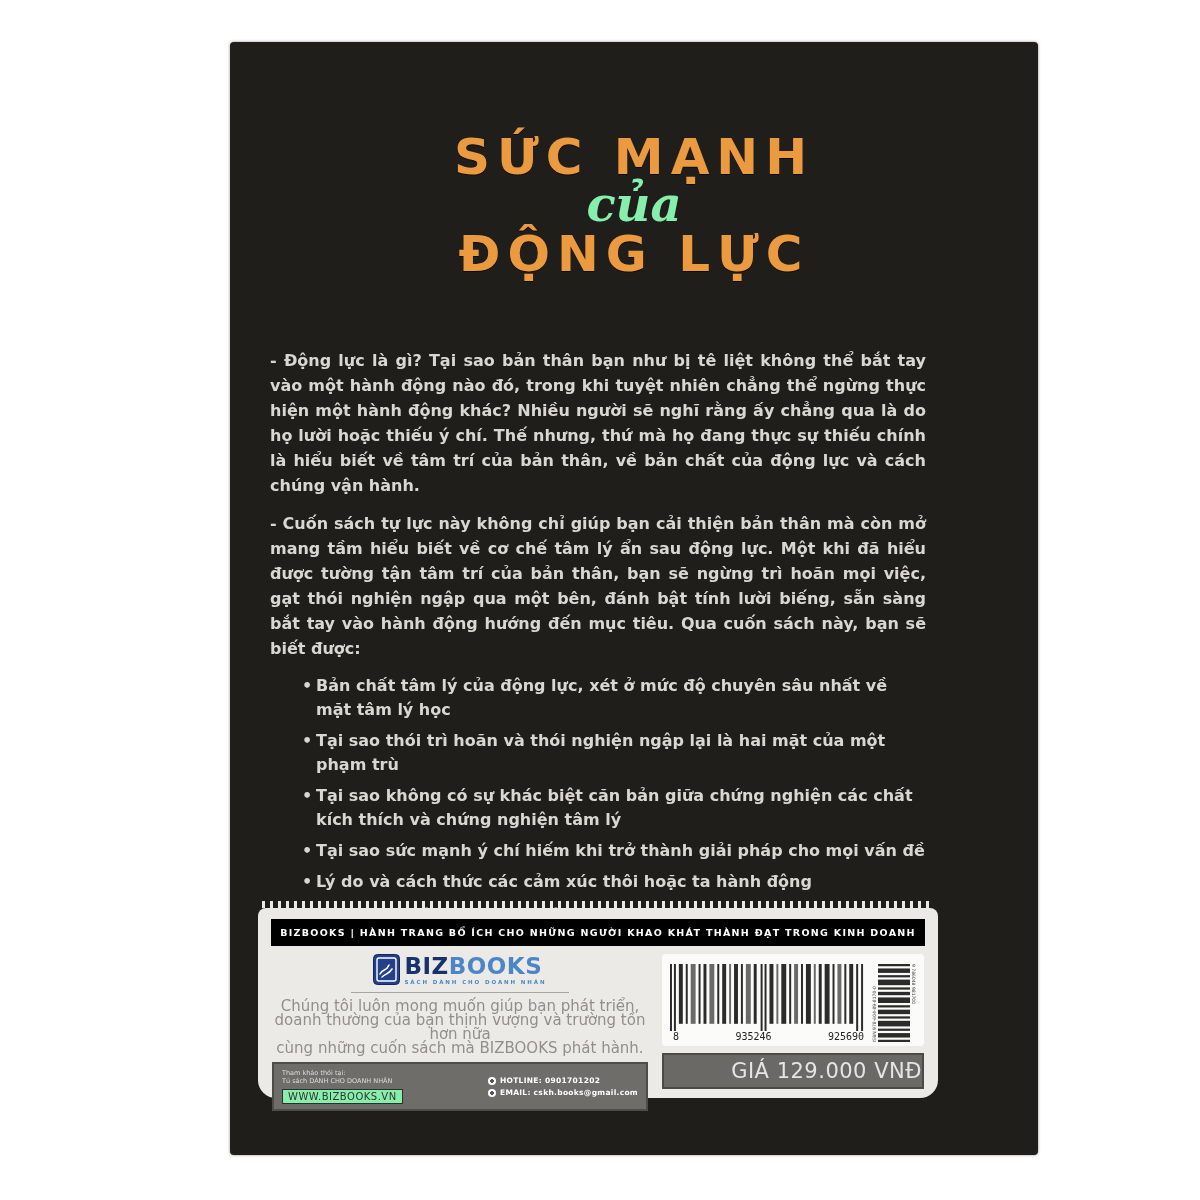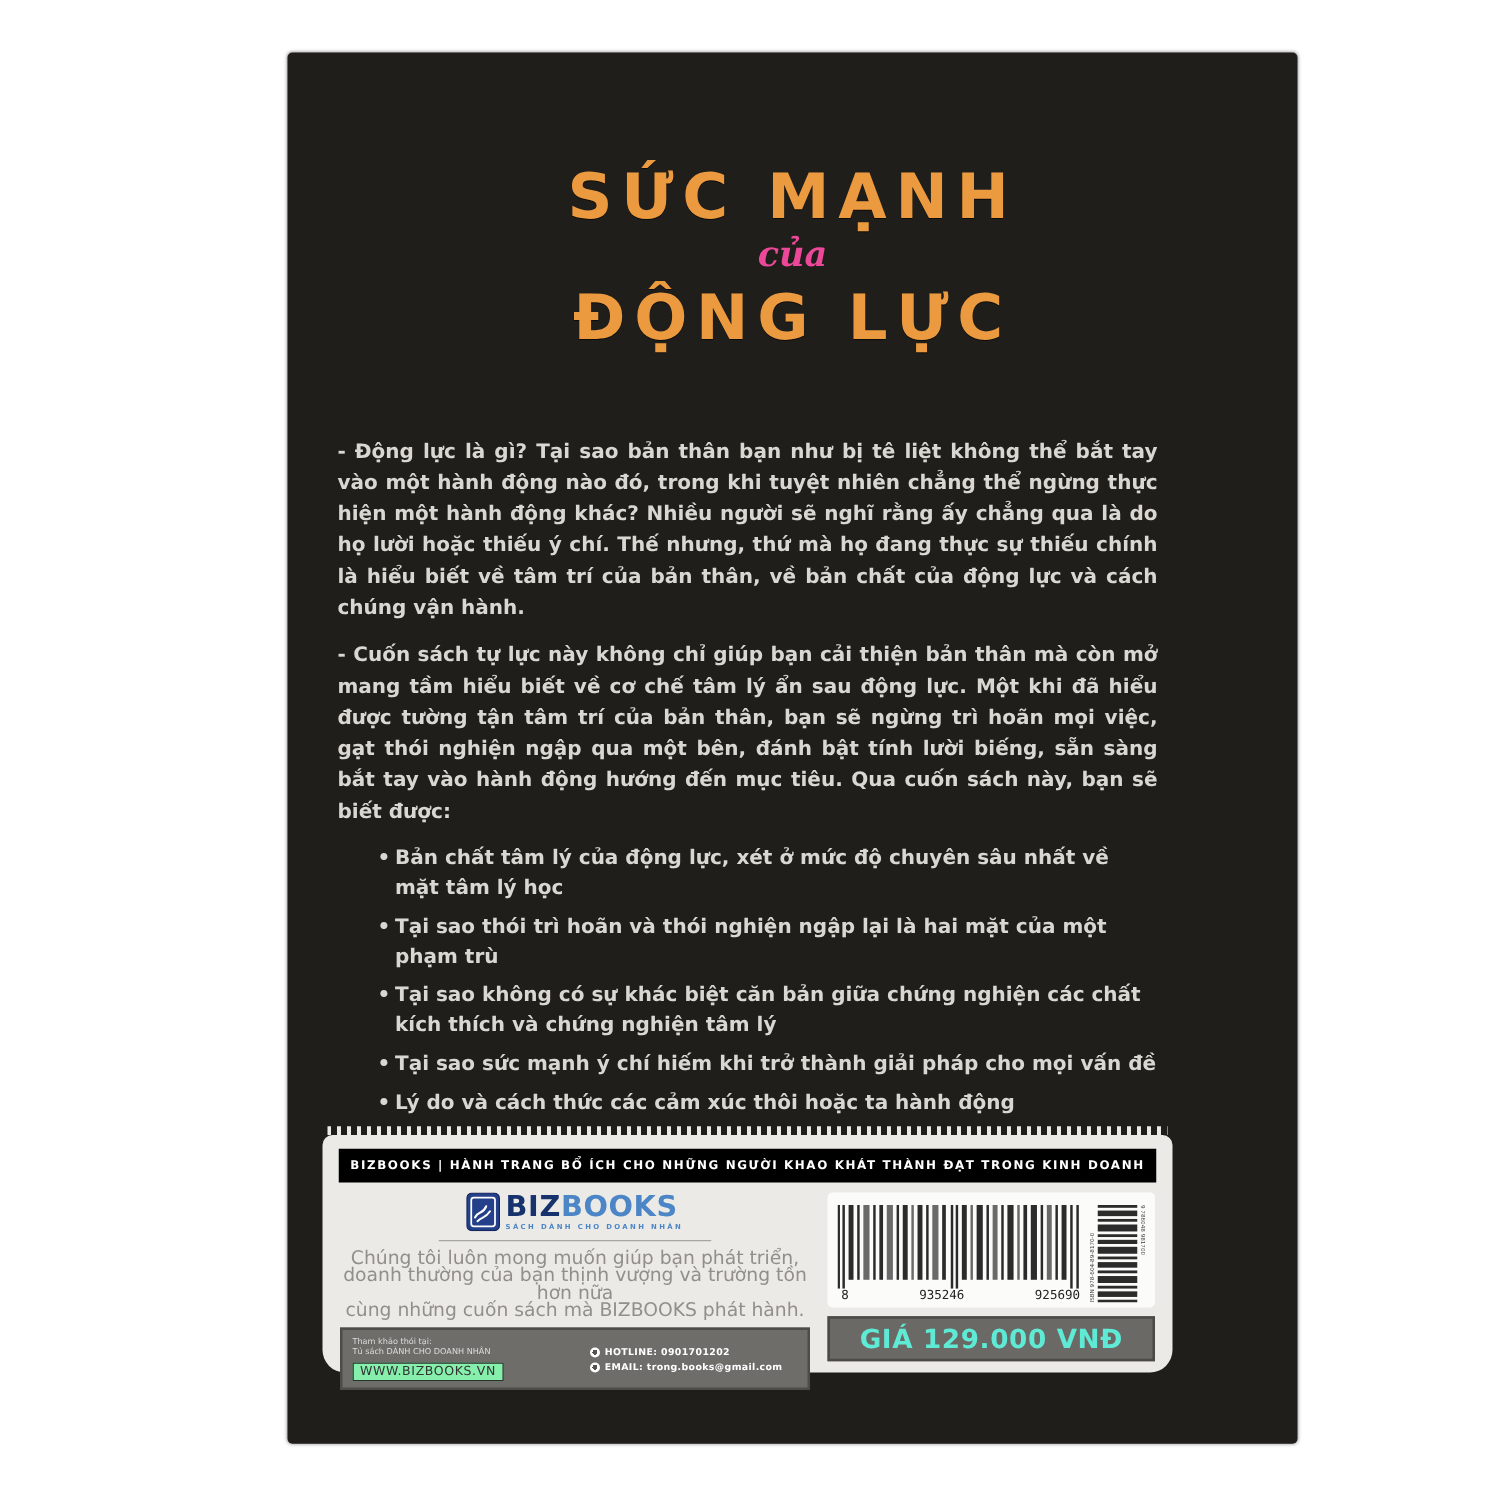--- a/index.html
+++ b/index.html
@@ -17,21 +17,21 @@
   
   .title-block { position:absolute; top:88px; left:0; right:0; text-align:center; }
   .title-line1, .title-line3 {
     font-size:50px; font-weight:bold; letter-spacing:7px;
     color:#ec9a40; line-height:54px;
     text-shadow:0 1px 0 rgba(0,0,0,.6);
   }
   .title-line3 { line-height:60px; }
   .title-line2 {
     font-family:"DejaVu Serif", serif; font-style:italic; font-weight:bold;
-    font-size:28px; color:#ec4899; line-height:40px;
+    font-size:48px; color:#86efac; line-height:40px;
   }
   
   .content {
     position:absolute; top:306px; left:40px; width:656px;
     color:#d8d7d1; font-size:16px; font-weight:bold;
     text-align:justify;
   }
   .content p { margin:0 0 13px; line-height:25px; }
   .content ul { margin:0 0 10px; padding:0 0 0 32px; list-style:none; }
   .content li { position:relative; padding-left:14px; line-height:24px; margin:7px 0; text-align:left; }
@@ -66,21 +66,21 @@
     margin-top:7px; background:#6f6d6a; border:2px solid #4e4c49;
     display:flex; justify-content:space-between; align-items:center;
     padding:5px 8px; text-align:left;
   }
   .contact-note { font-size:6.5px; color:#dddcda; line-height:8px; }
   .site-box {
     margin-top:3px; display:inline-block; background:#86efac; color:#333;
     border:1px solid #2e2e2e; font-weight:normal; font-size:10px;
     letter-spacing:0.5px; padding:1px 5px;
   }
-  .contact-row { display:flex; align-items:flex-end; gap:4px; margin:3px 12px; }
+  .contact-row { display:flex; align-items:center; gap:4px; margin:3px 0; }
   .contact-bullet {
     width:8px; height:8px; border-radius:50%; flex:0 0 auto;
     background:radial-gradient(circle,#55534f 0 2px,#ffffff 2px);
   }
   .contact-text { font-size:7.5px; color:#ffffff; font-weight:bold; letter-spacing:0.3px; }
   
   .code-col { width:262px; flex:0 0 auto; display:flex; flex-direction:column; }
   .barcode-card {
     background:#fbfbfa; border-radius:4px; padding:10px 8px 4px;
     display:flex; gap:5px; height:92px; box-sizing:border-box;
@@ -93,21 +93,21 @@
   }
   .mini-code { width:44px; flex:0 0 auto; display:flex; align-items:stretch; gap:1px; }
   .mini-code svg { flex:1; height:100%; }
   .iso-text {
     writing-mode:vertical-rl; transform:rotate(180deg);
     font-size:4.5px; color:#444; line-height:5px; white-space:nowrap; overflow:hidden;
   }
   .iso-text.right { transform:none; }
   .price-bar {
     margin-top:7px; background:#6b6966; border:2px solid #4c4a47;
-    color:#5eead4; text-align:center; font-size:21px; font-weight:bold;
+    color:#e5e5e5; text-align:right; font-size:21px; font-weight:normal;
     padding:4px 0; letter-spacing:0.5px;
   }
 </style>
 </head>
 <body>
 
 <div class="book">
 
   <div class="title-block">
     <div class="title-line1">SỨC MẠNH</div>
@@ -159,21 +159,21 @@
             <div class="contact-note">Tủ sách DÀNH CHO DOANH NHÂN</div>
             <div class="site-box">WWW.BIZBOOKS.VN</div>
           </div>
           <div class="contact-right">
             <div class="contact-row">
               <span class="contact-bullet"></span>
               <span class="contact-text">HOTLINE: 0901701202</span>
             </div>
             <div class="contact-row">
               <span class="contact-bullet"></span>
-              <span class="contact-text">EMAIL: trong.books@gmail.com</span>
+              <span class="contact-text">EMAIL: cskh.books@gmail.com</span>
             </div>
           </div>
         </div>
       </div>
 
       <div class="code-col">
         <div class="barcode-card">
           <div class="main-code">
             <svg viewBox="0 0 200 56" preserveAspectRatio="none">
               <g fill="#2b2b2b">

